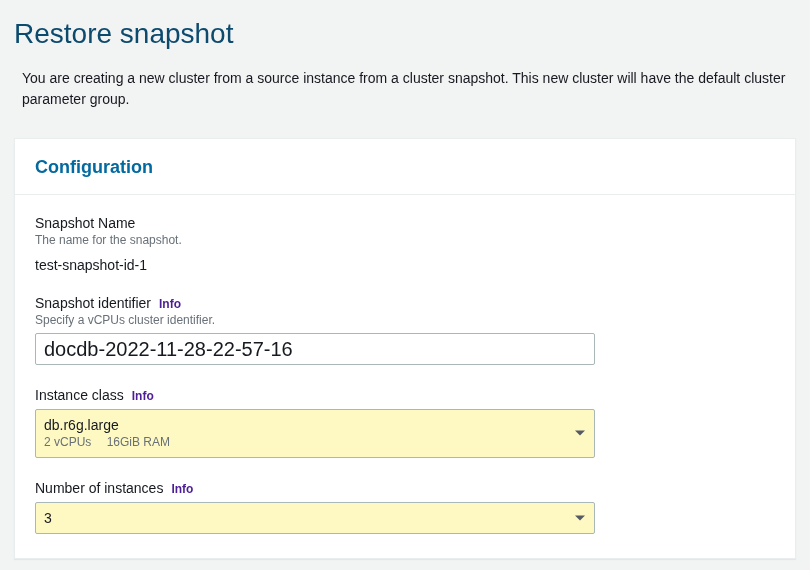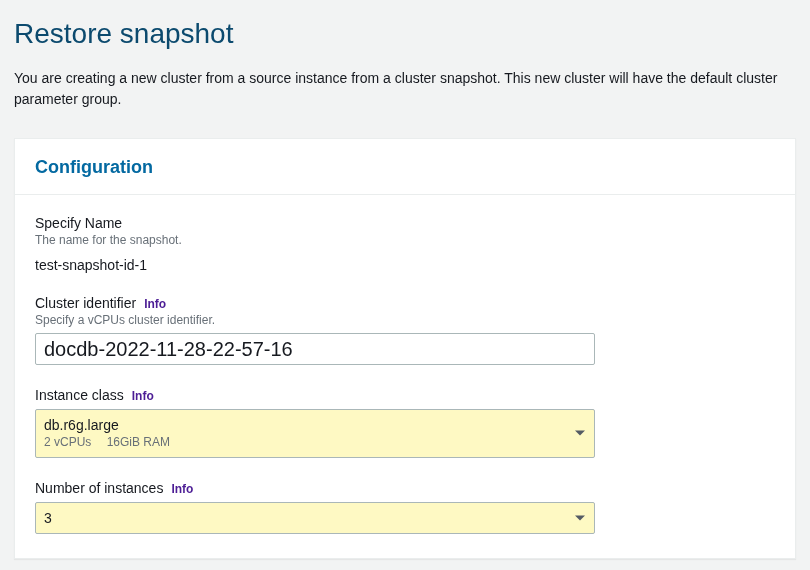--- a/index.html
+++ b/index.html
@@ -20,20 +20,21 @@
       font-size: 28px;
       font-weight: 400;
       color: #0c4a6e;
       margin-bottom: 18px;
     }
     .page-description {
       font-size: 14px;
       color: #16191f;
       line-height: 1.5;
       margin-bottom: 28px;
+      margin-left: 8px;
     }
     .panel {
       background: #ffffff;
       border: 1px solid #eaeded;
       box-shadow: 0 1px 1px rgba(0,0,0,0.05);
     }
     .panel-header {
       padding: 18px 20px 16px 20px;
       border-bottom: 1px solid #eaeded;
     }
@@ -139,29 +140,29 @@
 <p class="page-description">You are creating a new cluster from a source instance from a cluster snapshot. This new cluster will have the default cluster parameter group.</p>
 
 <div class="panel">
   <div class="panel-header">
     <h2>Configuration</h2>
   </div>
   <div class="panel-body">
 
     <div class="field">
       <div class="field-label">
-        <span>Specify Name</span>
+        <span>Snapshot Name</span>
       </div>
       <div class="field-hint">The name for the snapshot.</div>
       <div class="field-value">test-snapshot-id-1</div>
     </div>
 
     <div class="field">
       <div class="field-label">
-        <span>Cluster identifier</span>
+        <span>Snapshot identifier</span>
         <span class="info-link">Info</span>
       </div>
       <div class="field-hint">Specify a vCPUs cluster identifier.</div>
       <input type="text" class="text-input" value="docdb-2022-11-28-22-57-16" style="">
     </div>
 
     <div class="field">
       <div class="field-label">
         <span>Instance class</span>
         <span class="info-link">Info</span>

